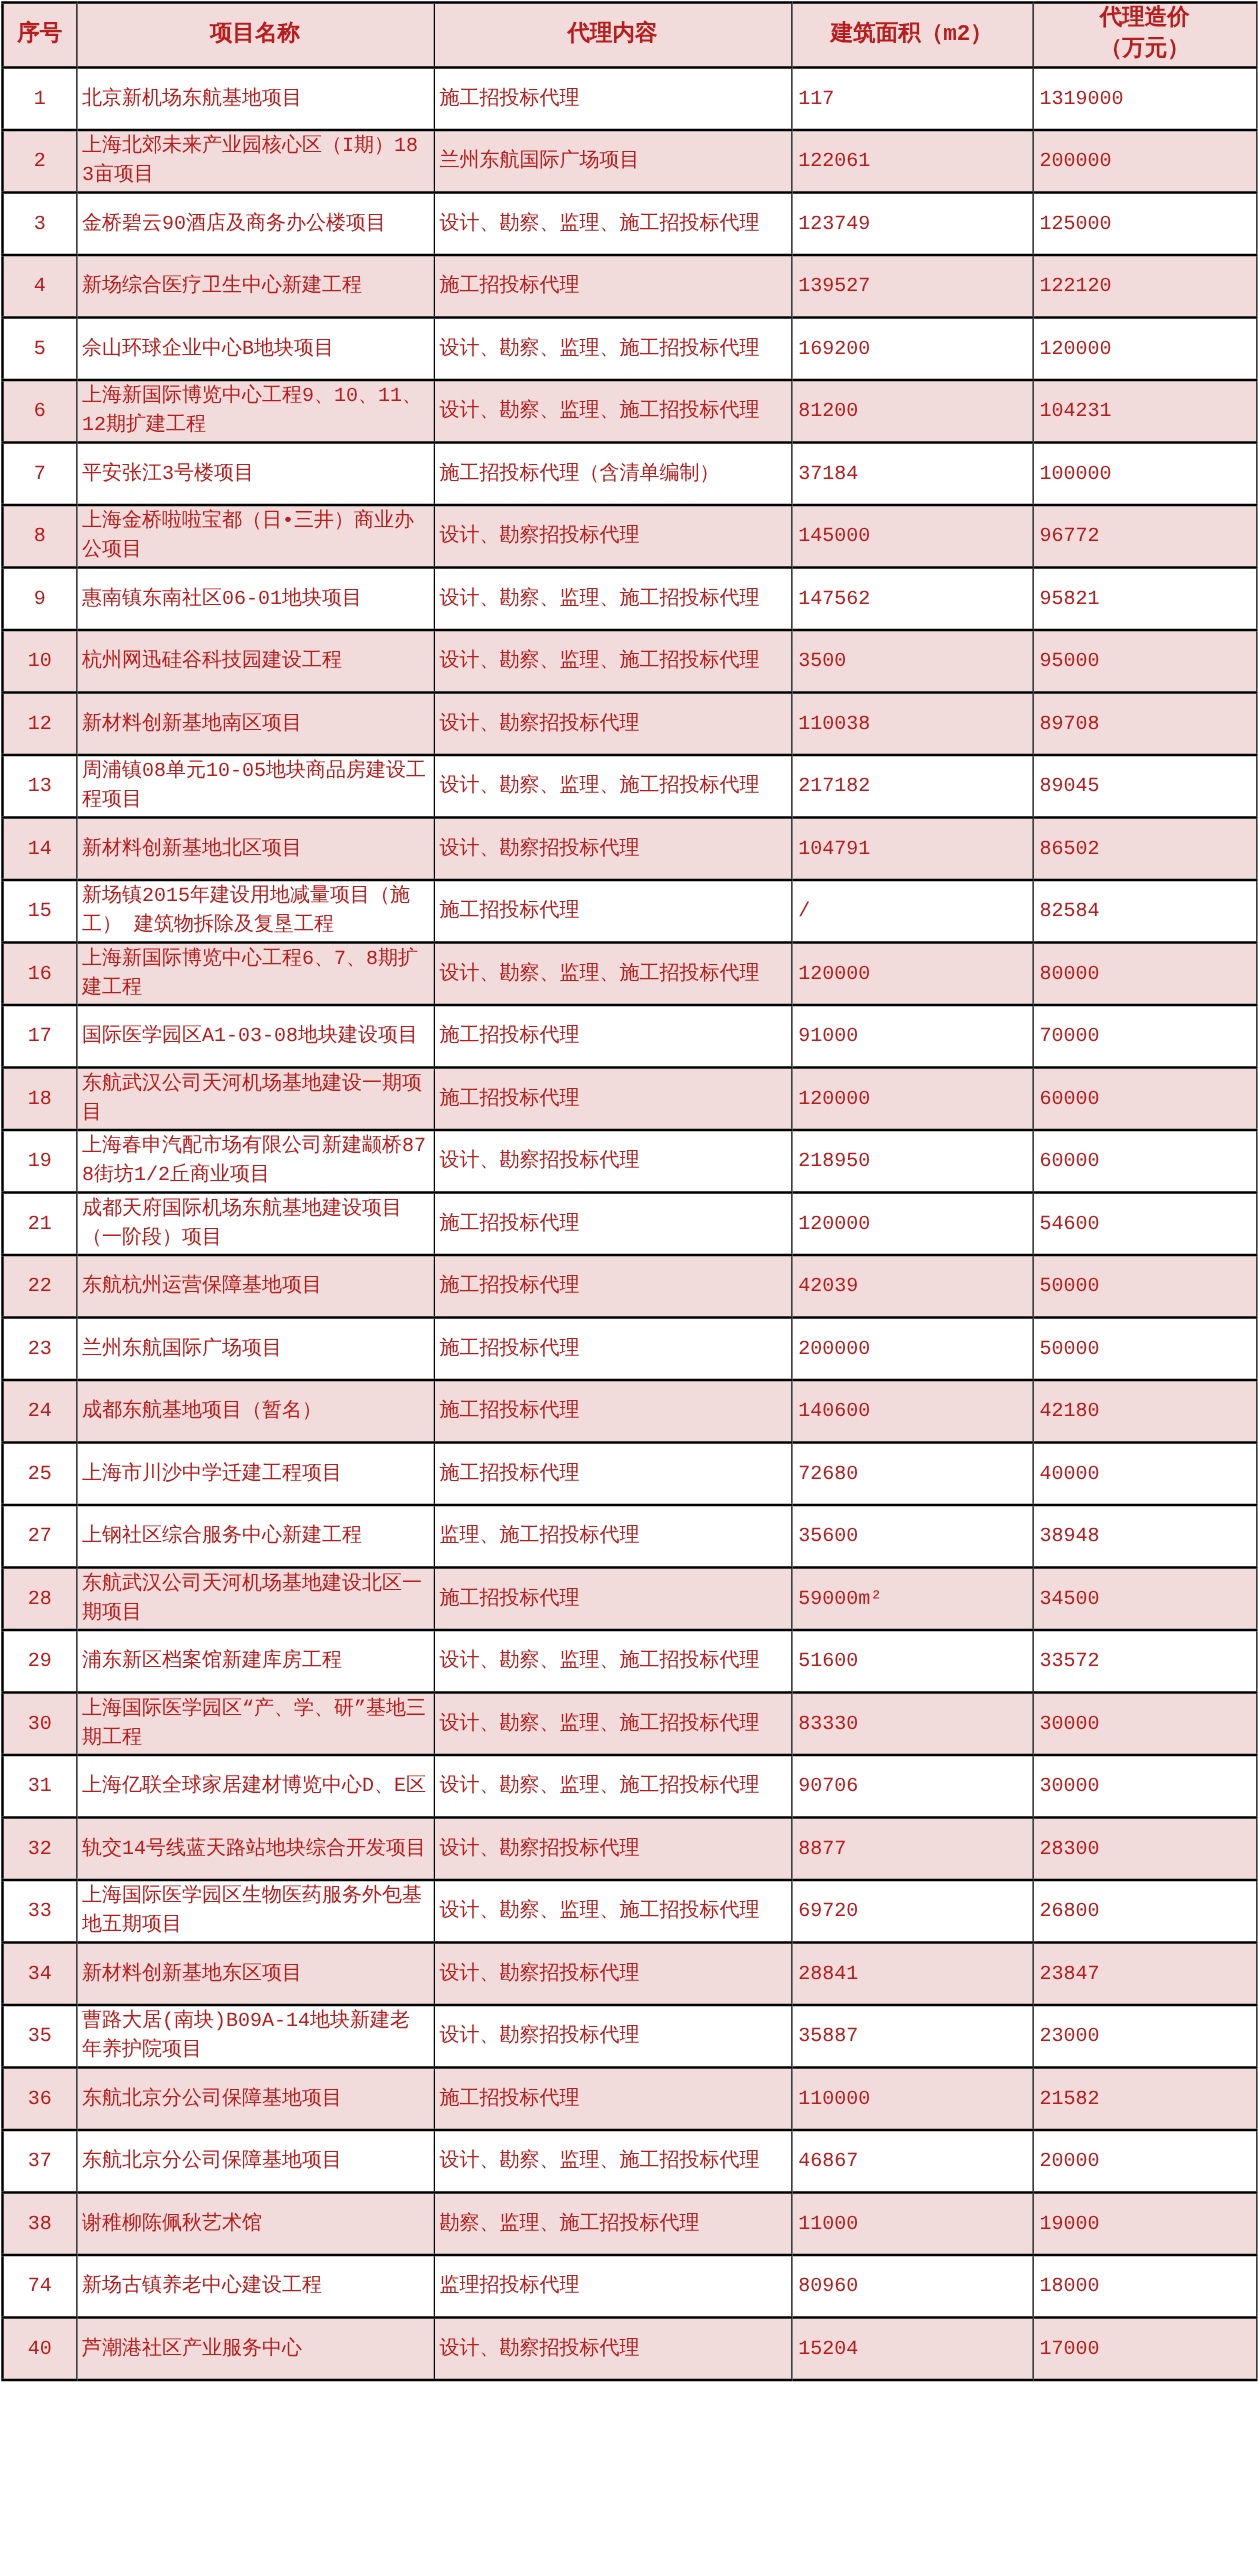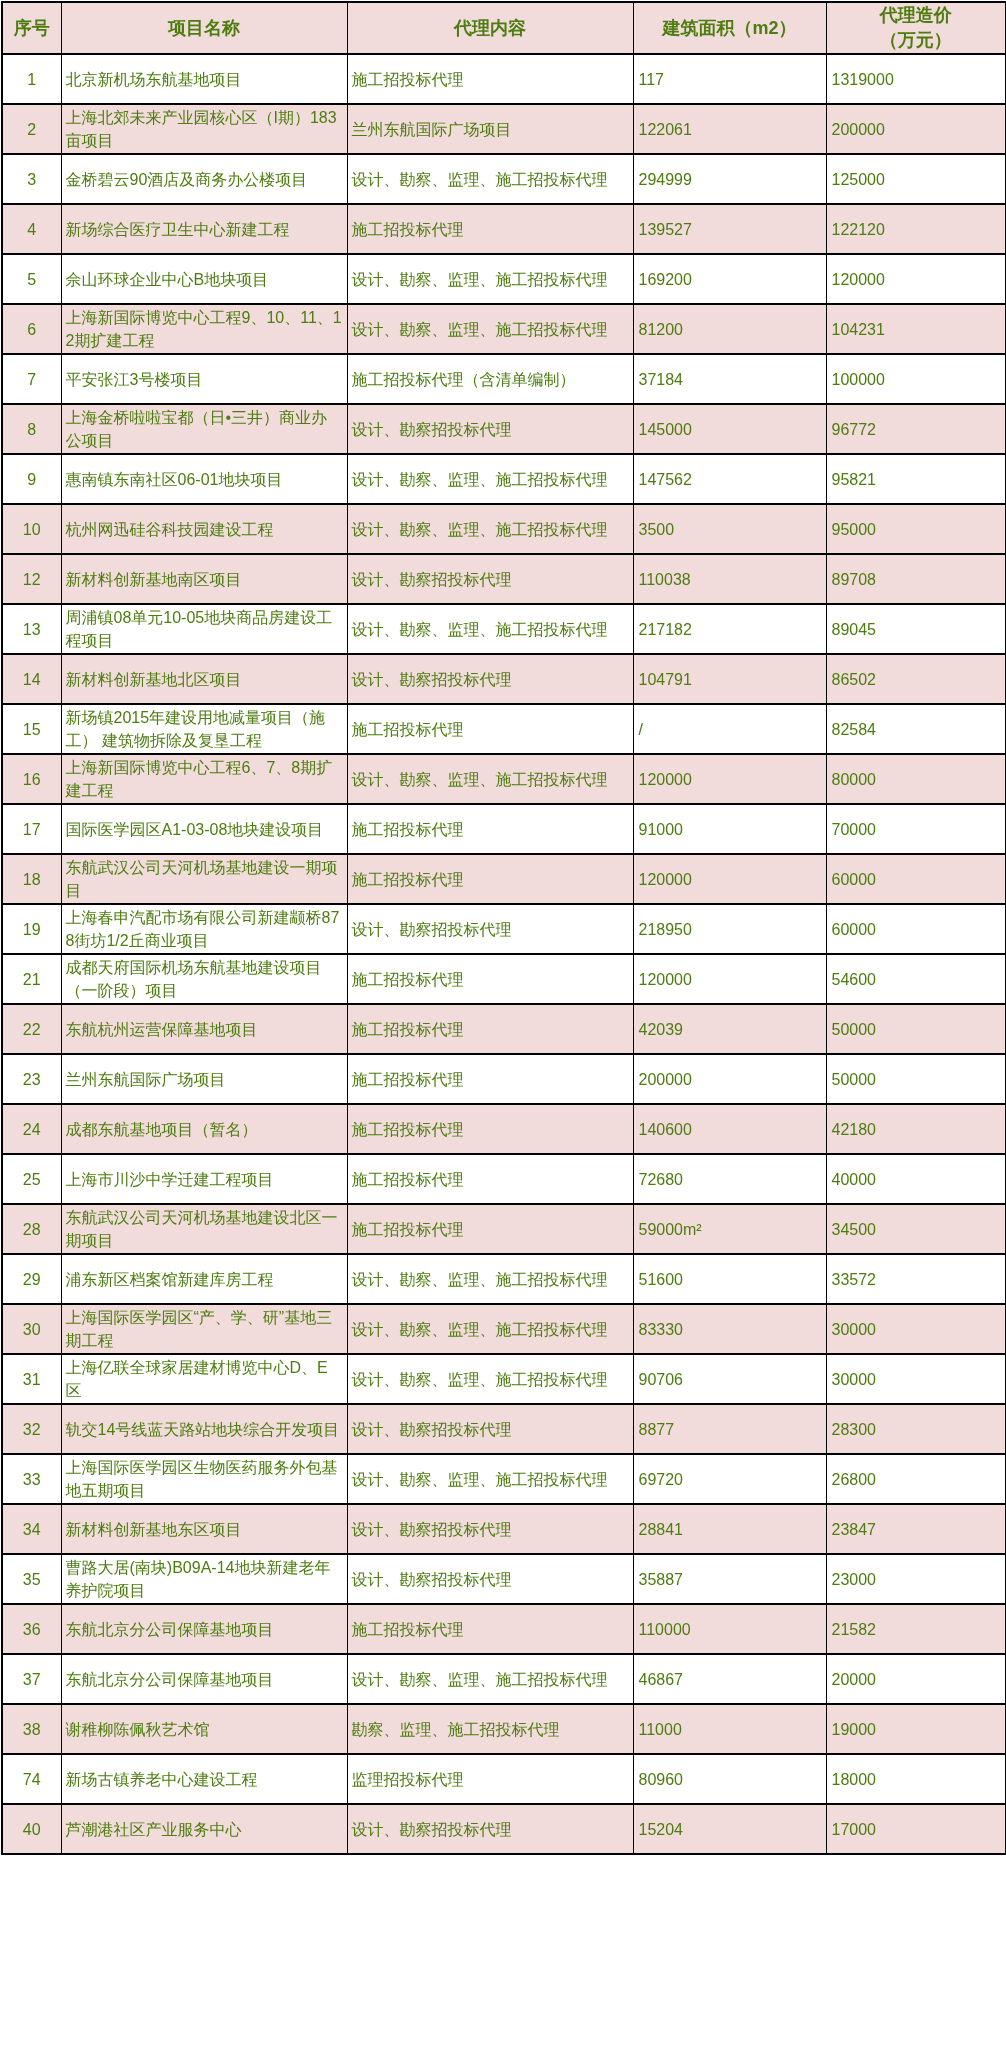--- a/index.html
+++ b/index.html
@@ -6,22 +6,22 @@
     --shade:#f2dcdb;
     --border:#000000;
   }
   html,body{margin:0;padding:0;background:#ffffff;}
   body{width:1006px;}
   table{
     border-collapse:collapse;
     table-layout:fixed;
     width:1004px;
     margin:1px;
-    font-family:Liberation Sans, sans-serif;
-    color:#4d7c0f;
+    font-family:Liberation Mono, monospace;
+    color:#b91c1c;
     border:2px solid var(--border);
   }
   col.c-no{width:59px;}
   col.c-name{width:286px;}
   col.c-content{width:286px;}
   col.c-area{width:193px;}
   col.c-cost{width:180px;}
   th{
     height:49px;
     background:var(--shade);
@@ -85,21 +85,21 @@
         <td class="center">2</td>
         <td>上海北郊未来产业园核心区（I期）183亩项目</td>
         <td>兰州东航国际广场项目</td>
         <td class="num">122061</td>
         <td class="num">200000</td>
       </tr>
       <tr>
         <td class="center">3</td>
         <td>金桥碧云90酒店及商务办公楼项目</td>
         <td>设计、勘察、监理、施工招投标代理</td>
-        <td class="num">294999</td>
+        <td class="num">123749</td>
         <td class="num">125000</td>
       </tr>
       <tr class="shaded">
         <td class="center">4</td>
         <td>新场综合医疗卫生中心新建工程</td>
         <td>施工招投标代理</td>
         <td class="num">139527</td>
         <td class="num">122120</td>
       </tr>
       <tr>
@@ -228,20 +228,27 @@
         <td class="num">140600</td>
         <td class="num">42180</td>
       </tr>
       <tr>
         <td class="center">25</td>
         <td>上海市川沙中学迁建工程项目</td>
         <td>施工招投标代理</td>
         <td class="num">72680</td>
         <td class="num">40000</td>
       </tr>
+      <tr>
+        <td class="center">27</td>
+        <td>上钢社区综合服务中心新建工程</td>
+        <td>监理、施工招投标代理</td>
+        <td class="num">35600</td>
+        <td class="num">38948</td>
+      </tr>
       <tr class="shaded">
         <td class="center">28</td>
         <td>东航武汉公司天河机场基地建设北区一期项目</td>
         <td>施工招投标代理</td>
         <td class="num">59000m²</td>
         <td class="num">34500</td>
       </tr>
       <tr>
         <td class="center">29</td>
         <td>浦东新区档案馆新建库房工程</td>

